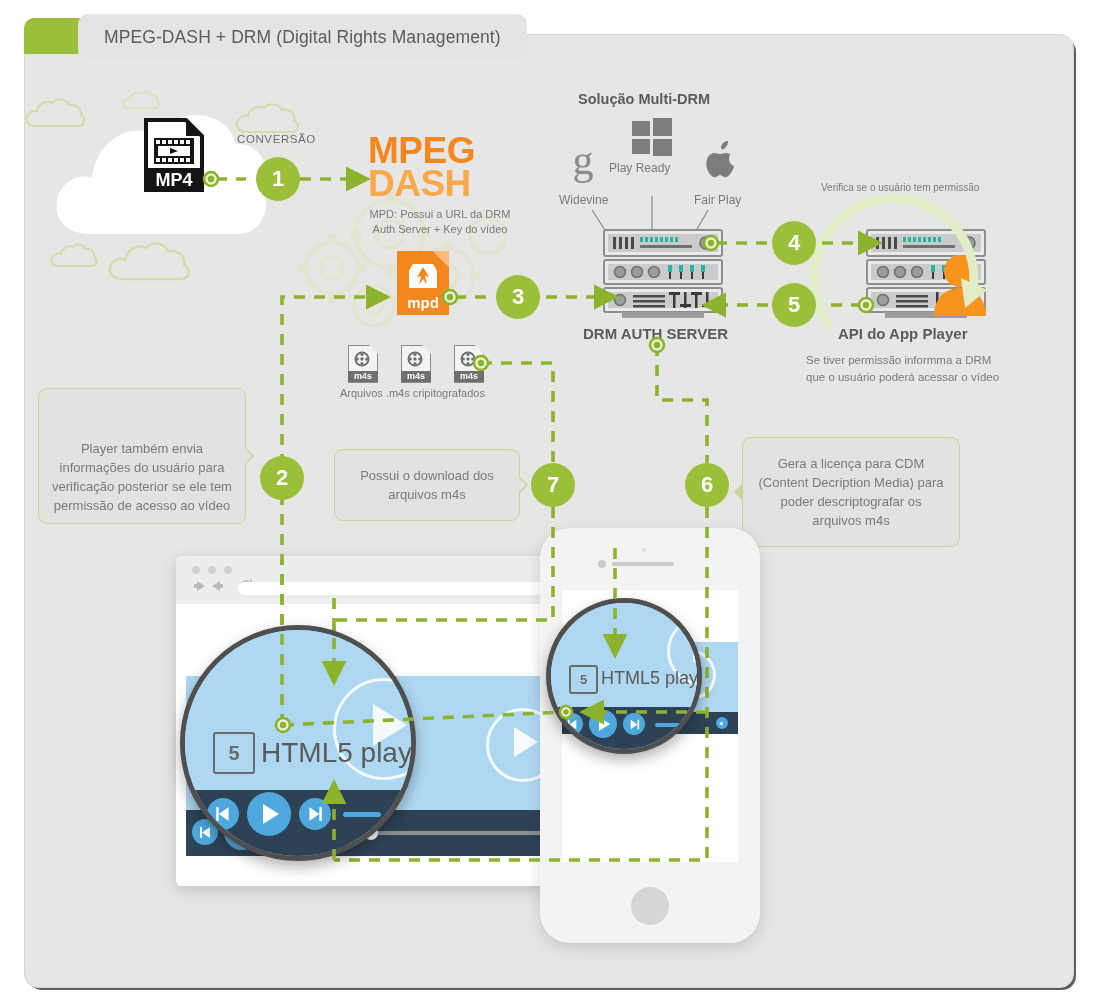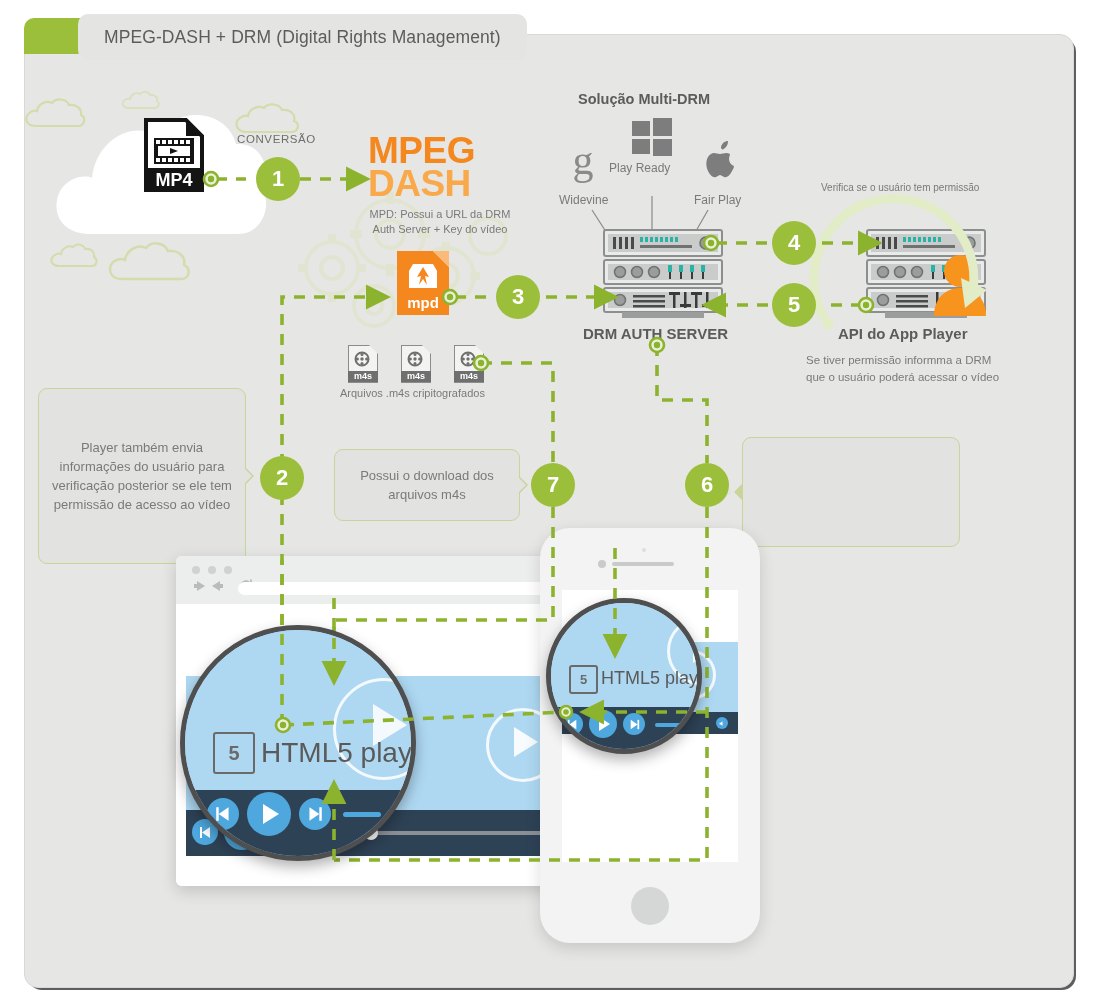--- a/index.html
+++ b/index.html
@@ -454,31 +454,32 @@
   <div class="sub" style="left:806px;top:352px;width:250px;text-align:left;font-size:11.5px;line-height:17px;">
     <span>Se tiver permissão informma a DRM</span><br>
     <span>que o usuário poderá acessar o vídeo</span>
   </div>
 
   <svg style="position:absolute;left:795px;top:178px;" width="205" height="185">
     <path d="M36 150 A80 80 0 1 1 178 112" fill="none" stroke="#e2ecc6" stroke-width="9"></path>
     <path d="M166 100 L192 112 L170 130 Z" fill="#e2ecc6"></path>
   </svg>
 
-  <div class="bubble" style="left:38px;top:388px;width:208px;height:176px;">
+  <div class="bubble" style="left:38px;top:388px;width:208px;height:136px;align-items:flex-end;">
     <span>Player também envia informações do usuário para verificação posterior se ele tem permissão de acesso ao vídeo</span>
     <i class="tail"></i>
   </div>
 
   <div class="bubble" style="left:334px;top:449px;width:186px;height:72px;">
     <span>Possui o download dos arquivos m4s</span>
     <i class="tail"></i>
   </div>
 
   <div class="bubble" style="left:742px;top:437px;width:218px;height:110px;">
+    <span>Gera a licença para CDM (Content Decription Media) para poder descriptografar os arquivos m4s</span>
     <i class="tail" style="left:-9px;right:auto;border-left:none;border-right:9px solid #c9d49a;"></i>
   </div>
 
   <svg class="wires">
     <defs>
       <marker id="agr" markerWidth="7" markerHeight="7" refX="1.2" refY="3.5" orient="auto">
         <path d="M0,0 L7,3.5 L0,7 Z" fill="#8cb32e"></path>
       </marker>
     </defs>
     <g stroke="#8cb32e" stroke-width="3.6" fill="none" stroke-dasharray="11 9" stroke-linecap="butt">

